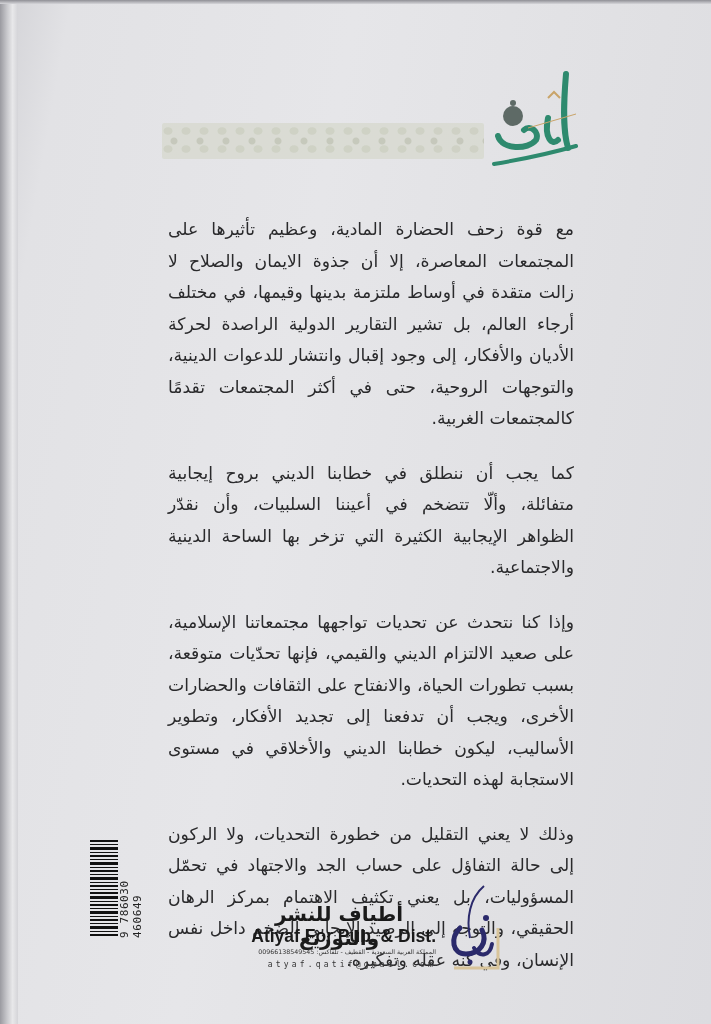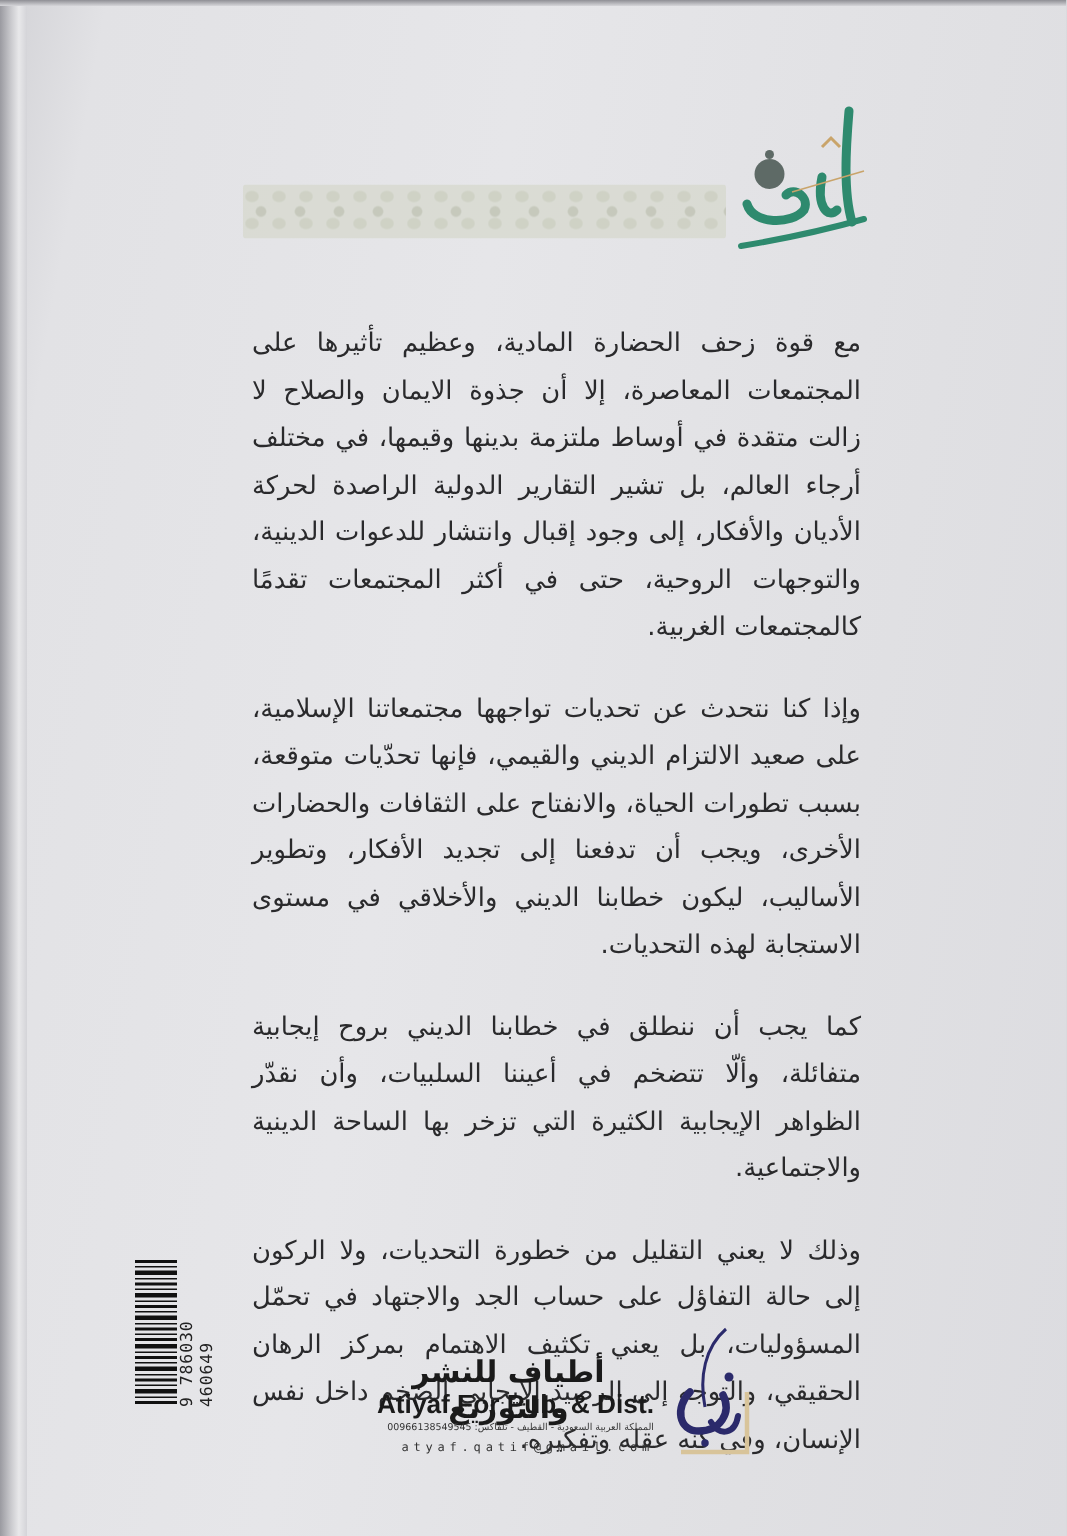--- a/index.html
+++ b/index.html
@@ -39,22 +39,22 @@
     <path d="M78 6 C 76 30, 74 60, 80 80" stroke="#2e8a6e" stroke-width="6" fill="none" stroke-linecap="round"></path>
     <path d="M60 50 C 56 70, 64 78, 70 72" stroke="#2e8a6e" stroke-width="6" fill="none" stroke-linecap="round"></path>
     <path d="M10 68 C 14 82, 40 82, 48 72 C 52 64, 42 56, 36 62" stroke="#2e8a6e" stroke-width="6" fill="none" stroke-linecap="round"></path>
     <path d="M6 96 C 30 92, 60 86, 88 78" stroke="#2e8a6e" stroke-width="4" fill="none" stroke-linecap="round"></path>
     <path d="M60 30 L 66 24 L 72 30" stroke="#c9a46a" stroke-width="2" fill="none"></path>
     <path d="M40 60 L 88 46" stroke="#c9a46a" stroke-width="1" fill="none"></path>
   </svg>
 
   <div class="body-text">
     <p>مع قوة زحف الحضارة المادية، وعظيم تأثيرها على المجتمعات المعاصرة، إلا أن جذوة الايمان والصلاح لا زالت متقدة في أوساط ملتزمة بدينها وقيمها، في مختلف أرجاء العالم، بل تشير التقارير الدولية الراصدة لحركة الأديان والأفكار، إلى وجود إقبال وانتشار للدعوات الدينية، والتوجهات الروحية، حتى في أكثر المجتمعات تقدمًا كالمجتمعات الغربية.</p>
+    <p>كما يجب أن ننطلق في خطابنا الديني بروح إيجابية متفائلة، وألّا تتضخم في أعيننا السلبيات، وأن نقدّر الظواهر الإيجابية الكثيرة التي تزخر بها الساحة الدينية والاجتماعية.</p>
     <p>وإذا كنا نتحدث عن تحديات تواجهها مجتمعاتنا الإسلامية، على صعيد الالتزام الديني والقيمي، فإنها تحدّيات متوقعة، بسبب تطورات الحياة، والانفتاح على الثقافات والحضارات الأخرى، ويجب أن تدفعنا إلى تجديد الأفكار، وتطوير الأساليب، ليكون خطابنا الديني والأخلاقي في مستوى الاستجابة لهذه التحديات.</p>
-    <p>كما يجب أن ننطلق في خطابنا الديني بروح إيجابية متفائلة، وألّا تتضخم في أعيننا السلبيات، وأن نقدّر الظواهر الإيجابية الكثيرة التي تزخر بها الساحة الدينية والاجتماعية.</p>
     <p>وذلك لا يعني التقليل من خطورة التحديات، ولا الركون إلى حالة التفاؤل على حساب الجد والاجتهاد في تحمّل المسؤوليات، بل يعني تكثيف الاهتمام بمركز الرهان الحقيقي، والتوجه إلى الرصيد الإيجابي الضخم داخل نفس الإنسان، وفي كنه عقله وتفكيره.</p>
   </div>
 
   <svg class="barcode" viewBox="0 0 28 98">
     <g fill="#111">
       <rect x="0" y="0" width="28" height="2"></rect>
       <rect x="0" y="4" width="28" height="1"></rect>
       <rect x="0" y="7" width="28" height="3"></rect>
       <rect x="0" y="12" width="28" height="1"></rect>
       <rect x="0" y="15" width="28" height="2"></rect>

